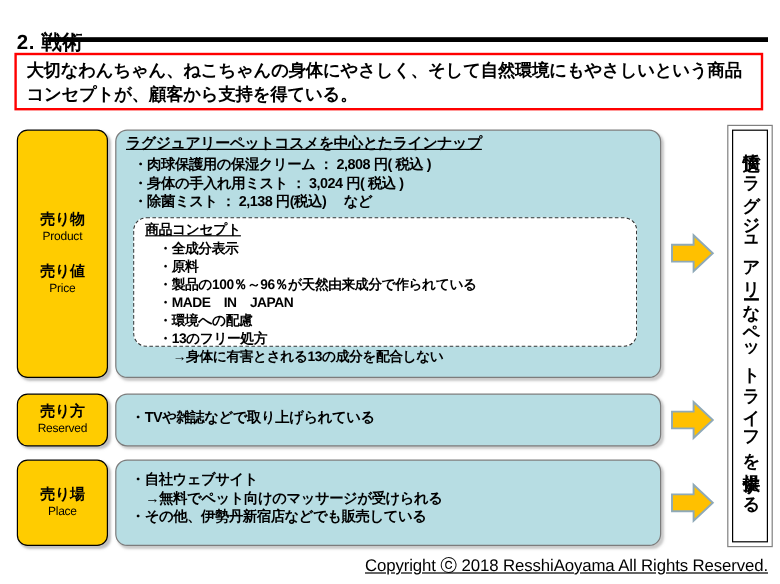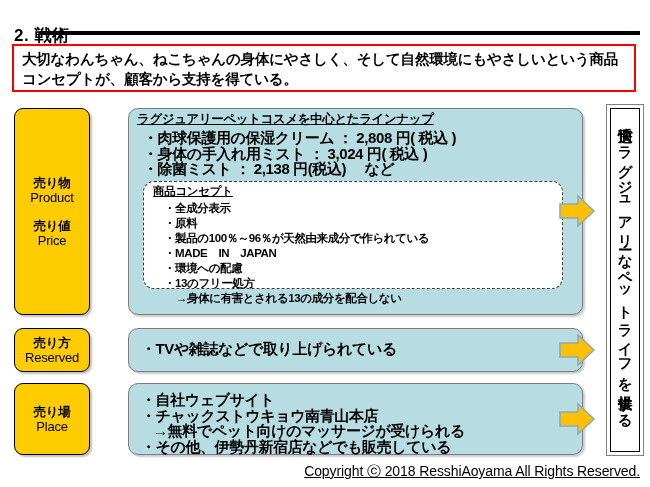--- a/index.html
+++ b/index.html
@@ -71,40 +71,39 @@
     justify-content: center;
     box-shadow: 2px 2px 2px rgba(140,140,140,0.55);
   }
   .ylabel .jp {
     font-size: 12.5px;
     font-weight: bold;
     line-height: 15px;
     letter-spacing: -0.3px;
   }
   .ylabel .en {
-    font-size: 13px;
+    font-size: 10px;
     line-height: 14px;
     letter-spacing: -0.2px;
     text-align: center;
   }
   .ylabel .pairgap { height: 14px; }
 
   #ylabel-product { left: 14px;  top: 108px; width: 76px; height: 207px; }
   #ylabel-promotion { left: 14px; top: 328px; width: 76px; height: 44px; }
   #ylabel-place { left: 14px; top: 383px; width: 76px; height: 72px; }
 
   
   .bluebox {
     position: absolute;
     background: #b7dde3;
     border: 1.2px solid #7c7c7c;
     border-radius: 10px;
     box-sizing: border-box;
     box-shadow: 2px 2px 2px rgba(150,150,150,0.5);
-    margin-left: 32px;
   }
   #box-product   { left: 96px; top: 108px; width: 455px; height: 207px; }
   #box-promotion { left: 96px; top: 328px; width: 455px; height: 44px; padding-left: 38px; }
   #box-place     { left: 96px; top: 383px; width: 455px; height: 72px; }
 
   .lineup-head {
     position: absolute;
     left: 8px;
     top: 2px;
     font-size: 12.5px;
@@ -113,21 +112,21 @@
     letter-spacing: -0.4px;
     white-space: nowrap;
   }
   .bullet-list {
     position: absolute;
     margin: 0;
     padding: 0;
     list-style: none;
   }
   .bullet-list li {
-    font-size: 15px;
+    font-size: 12px;
     font-weight: bold;
     line-height: 15.5px;
     letter-spacing: -0.4px;
     white-space: nowrap;
   }
   #lineup-items { left: 14px; top: 21px; }
 
   
   .conceptbox {
     position: absolute;
@@ -269,21 +268,20 @@
 
 <div class="bluebox" id="box-promotion">
   <ul class="bullet-list" id="promo-items">
       <li>・TVや雑誌などで取り上げられている</li>
     </ul>
 </div>
 
 <div class="bluebox" id="box-place">
   <ul class="bullet-list" id="place-items">
       <li>・自社ウェブサイト</li>
-      <li>・チャックストウキョウ南青山本店</li>
       <li class="sub">→無料でペット向けのマッサージが受けられる</li>
       <li>・その他、伊勢丹新宿店などでも販売している</li>
     </ul>
 </div>
 
 <div class="arrow" id="arrow-product">
   <svg viewBox="0 0 38 36" width="38" height="36">
     <polygon points="2,11 20,11 20,3 36,18 20,33 20,25 2,25" fill="#ffc000" stroke="#8ea9b8" stroke-width="1.6" stroke-linejoin="miter"></polygon>
   </svg>
 </div>

